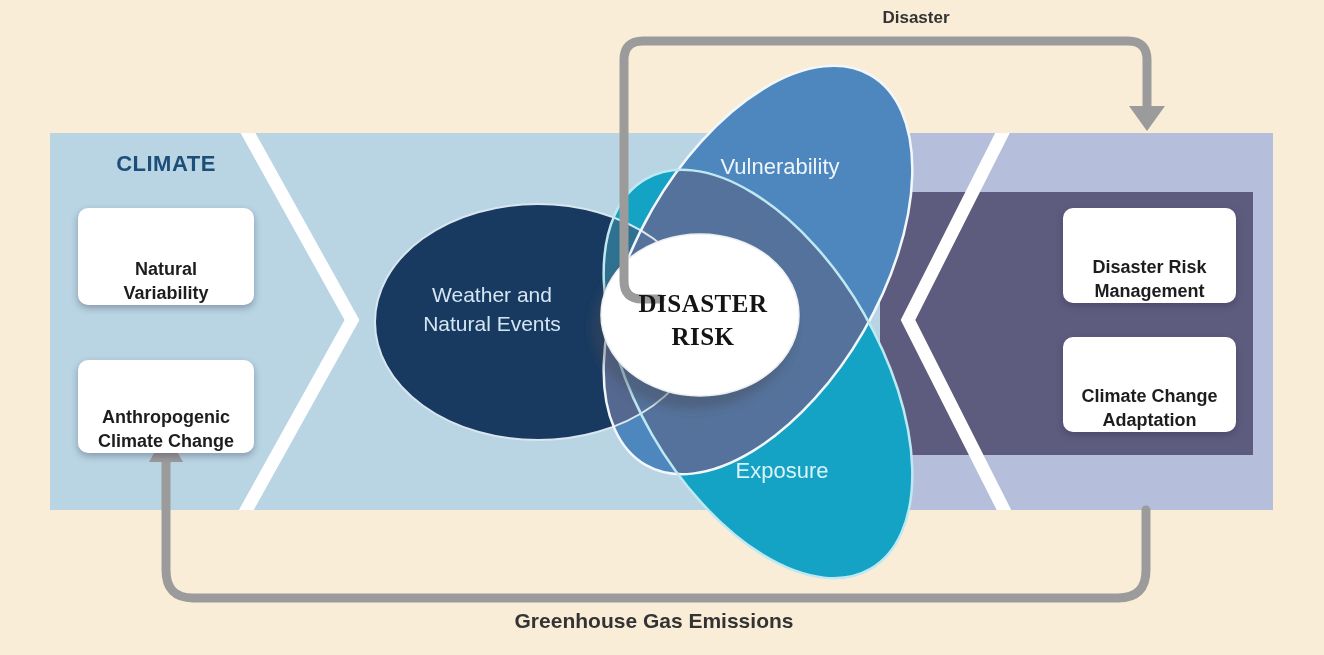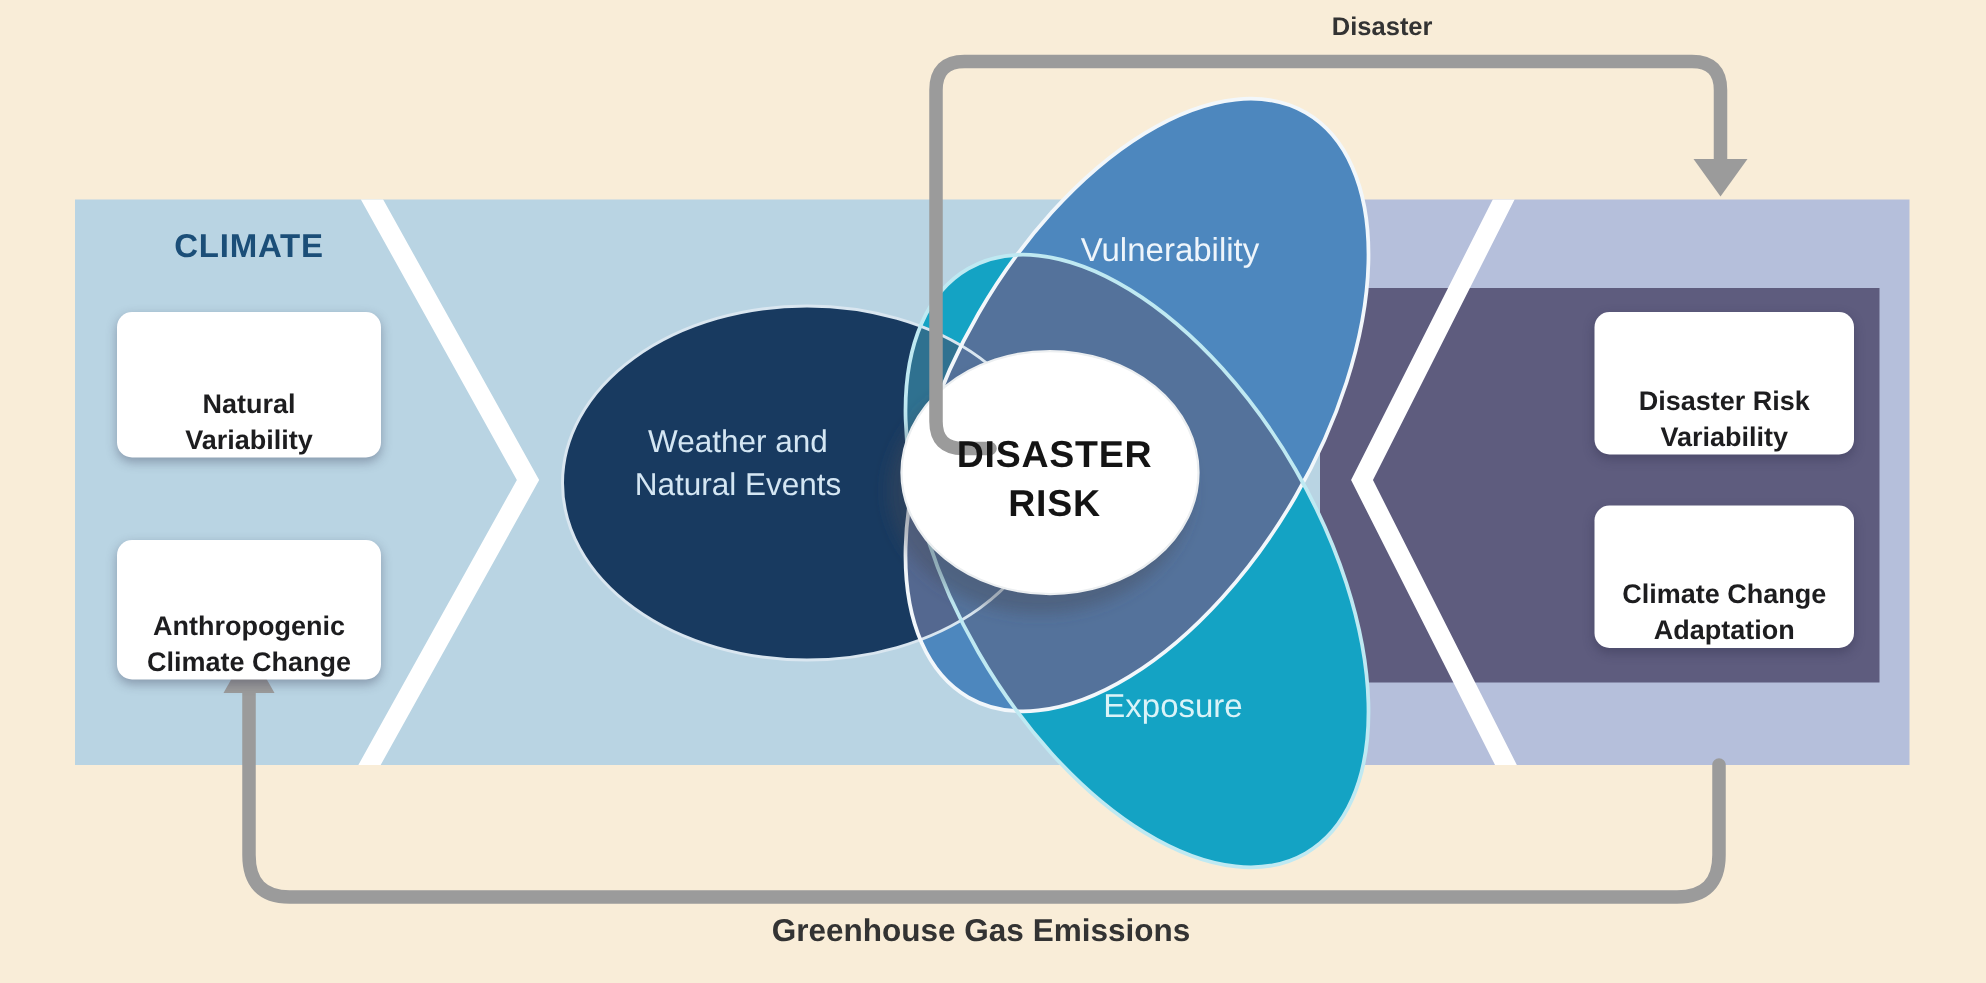--- a/index.html
+++ b/index.html
@@ -25,21 +25,21 @@
   .ellipse-label {
     font-size:22px; text-align:center; line-height:26px;
   }
   .vuln-label  { color:#eef5fb; }
   .expo-label  { color:#daf3f8; }
   .weather-label {
     font-size:21px; color:#d4e6f3; text-align:center; line-height:1.38;
   }
   .risk-label {
     font-weight:bold; font-size:25px; color:#141414;
-    text-align:center; line-height:1.32; letter-spacing:.5px;
+    text-align:center; line-height:1.32; letter-spacing:.5px;font-family:Liberation Serif, serif;
   }
   .arrow-label {
     font-weight:bold; color:#333333; text-align:center; line-height:20px;
   }
   .disaster-lbl { font-size:17px; }
   .ghg-lbl { font-size:21px; }
 </style>
 </head>
 <body>
 
@@ -105,27 +105,27 @@
   <div class="txt panel-title" style="left:46px; top:151px; width:240px;">CLIMATE</div>
 
   <div class="white-box" style="left:78px; top:208px; width:176px; height:97px;">
     <span class="inner" style="max-width:135px;">Natural Variability</span>
   </div>
   <div class="white-box" style="left:78px; top:360px; width:176px; height:93px;">
     <span class="inner" style="max-width:160px;">Anthropogenic Climate Change</span>
   </div>
 
   <div class="white-box" style="left:1063px; top:208px; width:173px; height:95px;">
-    <span class="inner" style="max-width:140px;">Disaster Risk Variability</span>
+    <span class="inner" style="max-width:140px;">Disaster Risk Management</span>
   </div>
   <div class="white-box" style="left:1063px; top:337px; width:173px; height:95px;">
     <span class="inner" style="max-width:150px;">Climate Change Adaptation</span>
   </div>
 
   <div class="txt ellipse-label vuln-label" style="left:680px; top:154px; width:200px;">Vulnerability</div>
   <div class="txt ellipse-label expo-label" style="left:682px; top:458px; width:200px;">Exposure</div>
   <div class="txt weather-label" style="left:412px; top:281px; width:160px;">Weather and Natural Events</div>
   <div class="txt risk-label" style="left:618px; top:287px; width:170px;">DISASTER RISK</div>
 
-  <div class="txt arrow-label disaster-lbl" style="left:805px; top:8px; width:150px;text-align:right;">Disaster</div>
+  <div class="txt arrow-label disaster-lbl" style="left:841px; top:8px; width:150px;">Disaster</div>
   <div class="txt arrow-label ghg-lbl" style="left:504px; top:611px; width:300px;">Greenhouse Gas Emissions</div>
 
 </div>
 
 </body></html>

